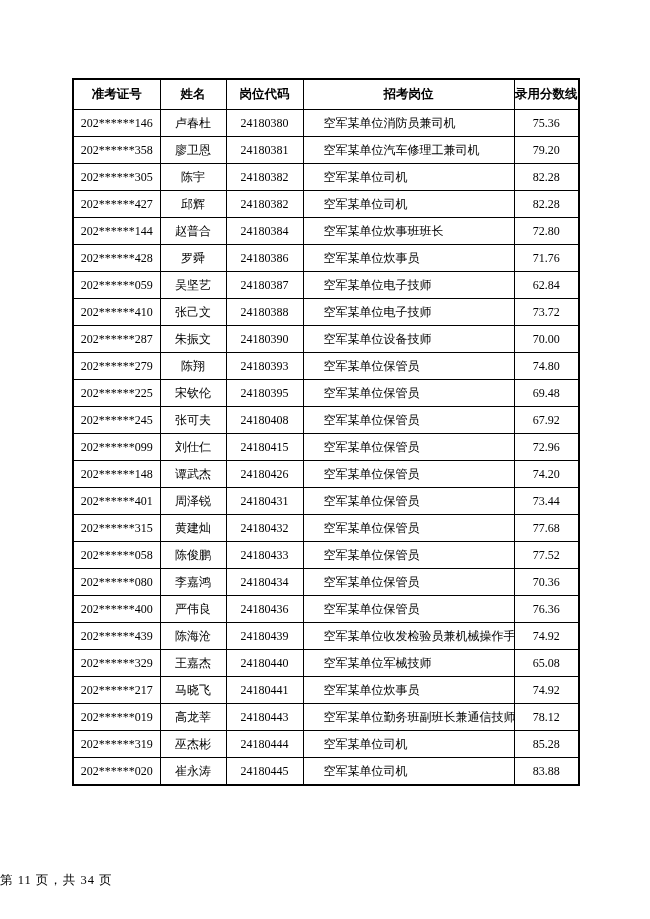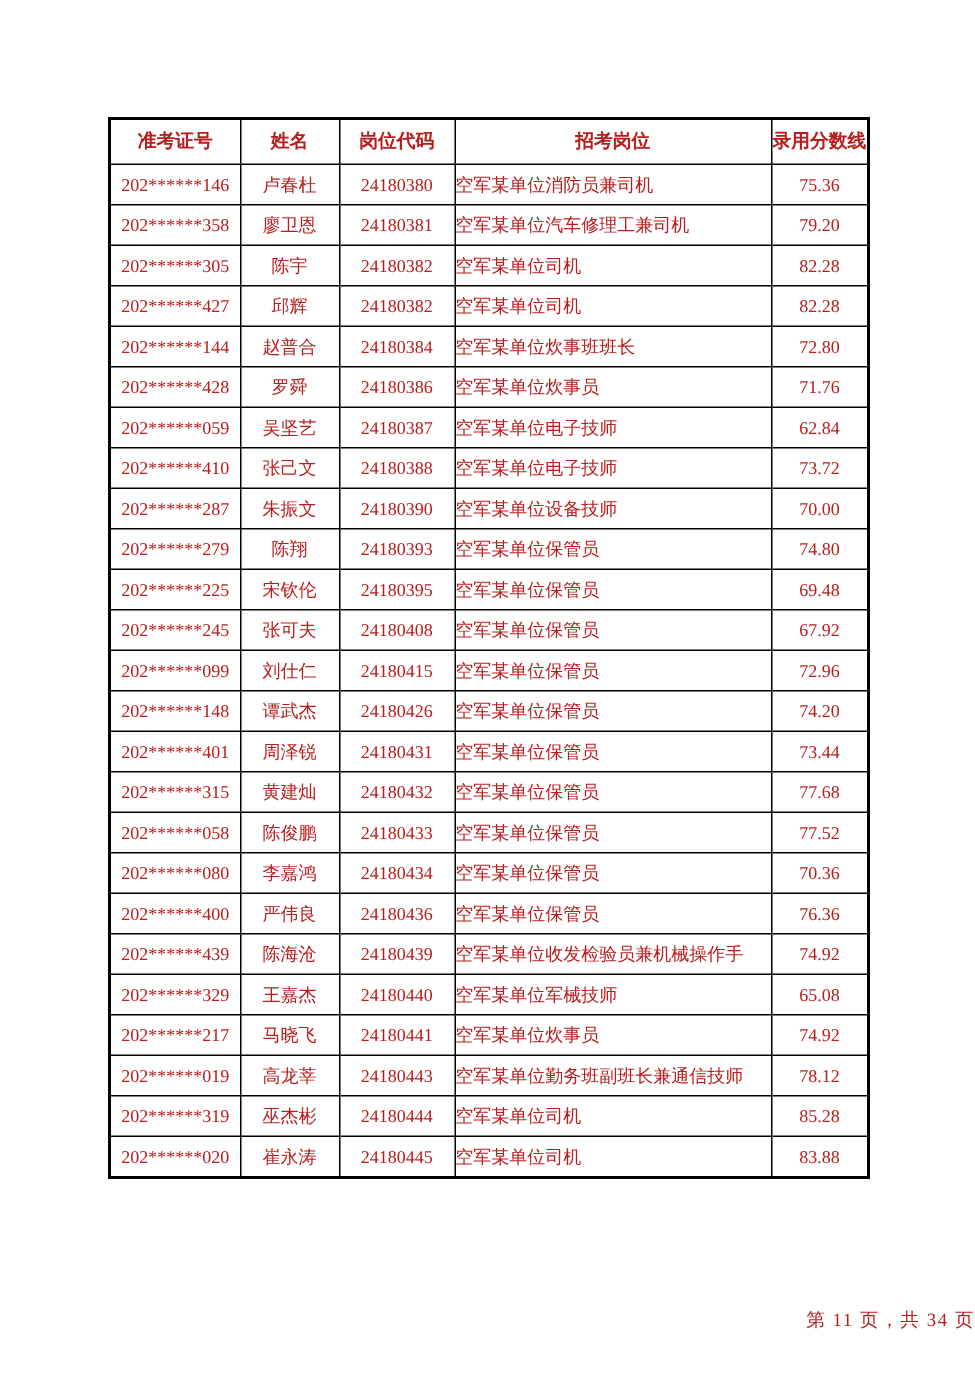--- a/index.html
+++ b/index.html
@@ -6,21 +6,21 @@
     margin: 0;
     padding: 0;
     background: #ffffff;
   }
   .page {
     position: relative;
     width: 650px;
     height: 919px;
     background: #ffffff;
     font-family: "Liberation Serif", "DejaVu Serif", serif;
-    color: #b91c1c;
+    color: #000000;
     overflow: hidden;
   }
   .table-wrap {
     position: absolute;
     left: 72px;
     top: 78px;
     width: 506px;
   }
   table.score-table {
     border-collapse: collapse;
@@ -45,28 +45,28 @@
   }
   table.score-table td {
     height: 26px;
     font-size: 12px;
     text-align: center;
     vertical-align: middle;
     font-family: "Liberation Serif", "DejaVu Serif", serif;
   }
   table.score-table td:nth-child(4) {
     text-align: left;
-    padding-left: 0;
+    padding-left: 20px;
   }
   .footer {
     position: absolute;
     left: 0;
     top: 872px;
     width: 100%;
-    text-align: right;
+    text-align: left;
     font-size: 12.5px;
     letter-spacing: 1px;
     font-family: "Liberation Serif", "DejaVu Serif", serif;
   }
 </style>
 </head>
 <body>
 
 <div class="page">
 

